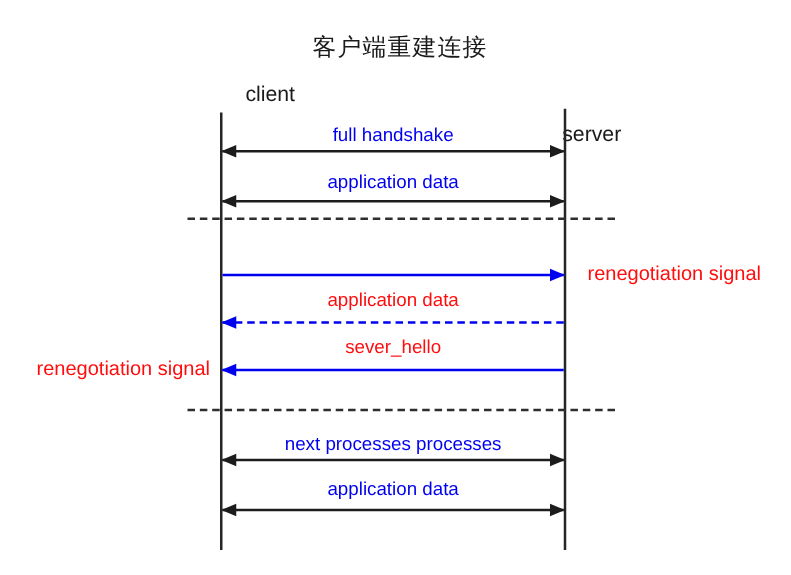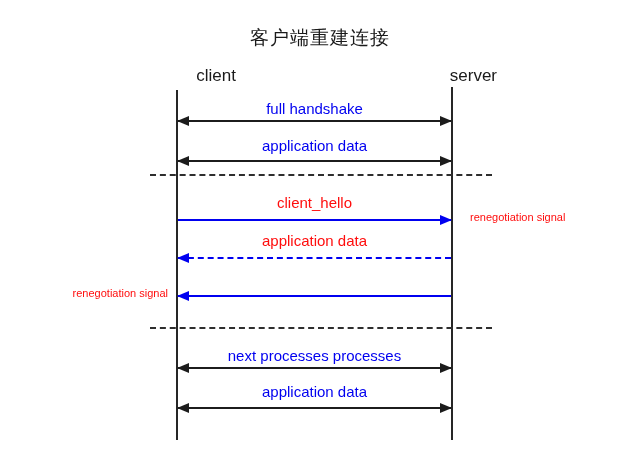--- a/index.html
+++ b/index.html
@@ -12,21 +12,21 @@
   }
   .title{
     position:absolute;top:25px;left:170px;width:300px;
     text-align:center;font-size:19px;color:#1a1a1a;letter-spacing:1px;
   }
   .actor{
     position:absolute;top:66px;width:100px;text-align:right;
     font-size:17px;color:#1a1a1a;
   }
   .actor.client{left:136px;}
-  .actor.server{left:397px;}
+  .actor.server{left:397px;margin-top:32px;}
   .lifeline{
     position:absolute;width:2px;background:#262626;
   }
   .lifeline.left{left:176px;top:90px;height:350px;}
   .lifeline.right{left:451px;top:87px;height:353px;}
   .msg-label{
     position:absolute;left:178px;width:273px;text-align:center;
     font-size:15px;line-height:17px;
   }
   .blue{color:#0000f0;}
@@ -47,21 +47,21 @@
     border-style:solid;border-width:5px 0 5px 12px;
     border-color:transparent transparent transparent #1c1c1c;
   }
   .arrow.blue-line.head-left::before{border-right-color:#0000f0;}
   .arrow.blue-line.head-right::after{border-left-color:#0000f0;}
   .separator{
     position:absolute;left:150px;width:342px;height:0;
     border-top:2px dashed #2e2e2e;
   }
   .side-label{
-    position:absolute;font-size:11px;white-space:nowrap;
+    position:absolute;font-size:16px;white-space:nowrap;
   }
   .side-label.right-side{left:470px;top:211px;}
   .side-label.left-side{left:0px;top:287px;width:168px;text-align:right;}
 </style>
 </head>
 <body>
 
 <div class="canvas">
 
   <div class="title">客户端重建连接</div>
@@ -73,27 +73,27 @@
   <div class="lifeline right"></div>
 
   <div class="msg-label blue" style="top:100px">full handshake</div>
   <div class="arrow head-left head-right" style="top:120px"></div>
 
   <div class="msg-label blue" style="top:137px">application data</div>
   <div class="arrow head-left head-right" style="top:160px"></div>
 
   <div class="separator" style="top:174px"></div>
 
-  <div class="msg-label red" style="top:194px">client_hello</div>
   <div class="arrow blue-line head-right" style="top:219px"></div>
   <div class="side-label right-side red">renegotiation signal</div>
 
   <div class="msg-label red" style="top:232px">application data</div>
   <div class="arrow blue-line dashed head-left" style="top:257px"></div>
 
+  <div class="msg-label red" style="top:269px">sever_hello</div>
   <div class="arrow blue-line head-left" style="top:295px"></div>
   <div class="side-label left-side red">renegotiation signal</div>
 
   <div class="separator" style="top:327px"></div>
 
   <div class="msg-label blue" style="top:347px">next processes processes</div>
   <div class="arrow head-left head-right" style="top:367px"></div>
 
   <div class="msg-label blue" style="top:383px">application data</div>
   <div class="arrow head-left head-right" style="top:407px"></div>

